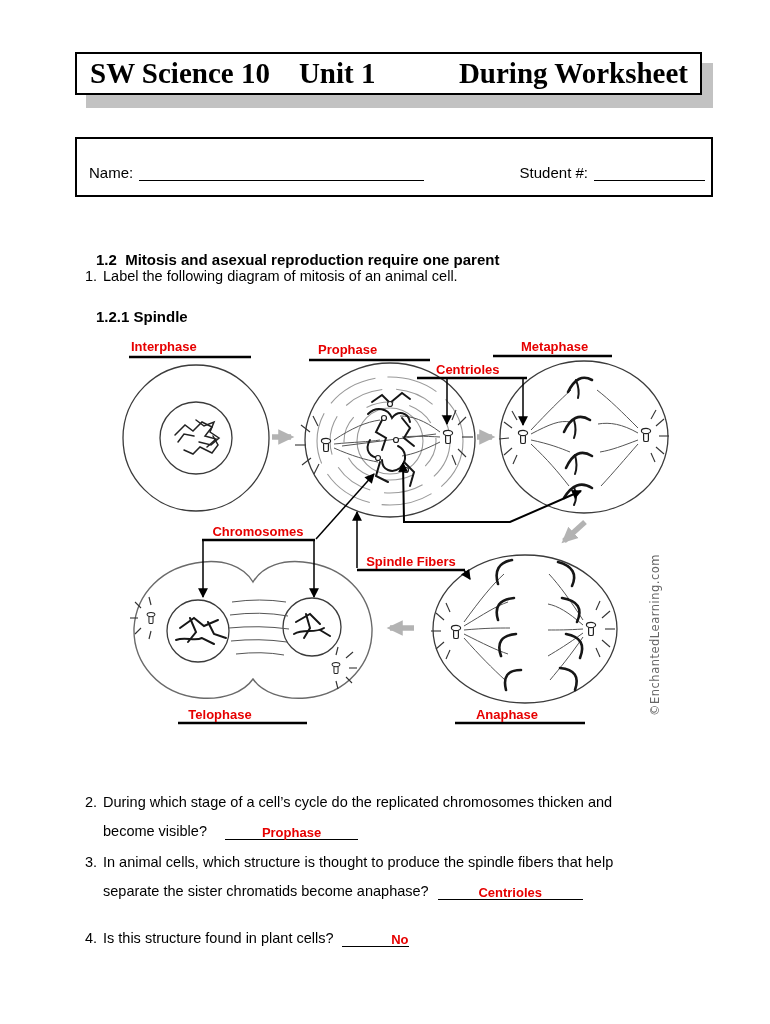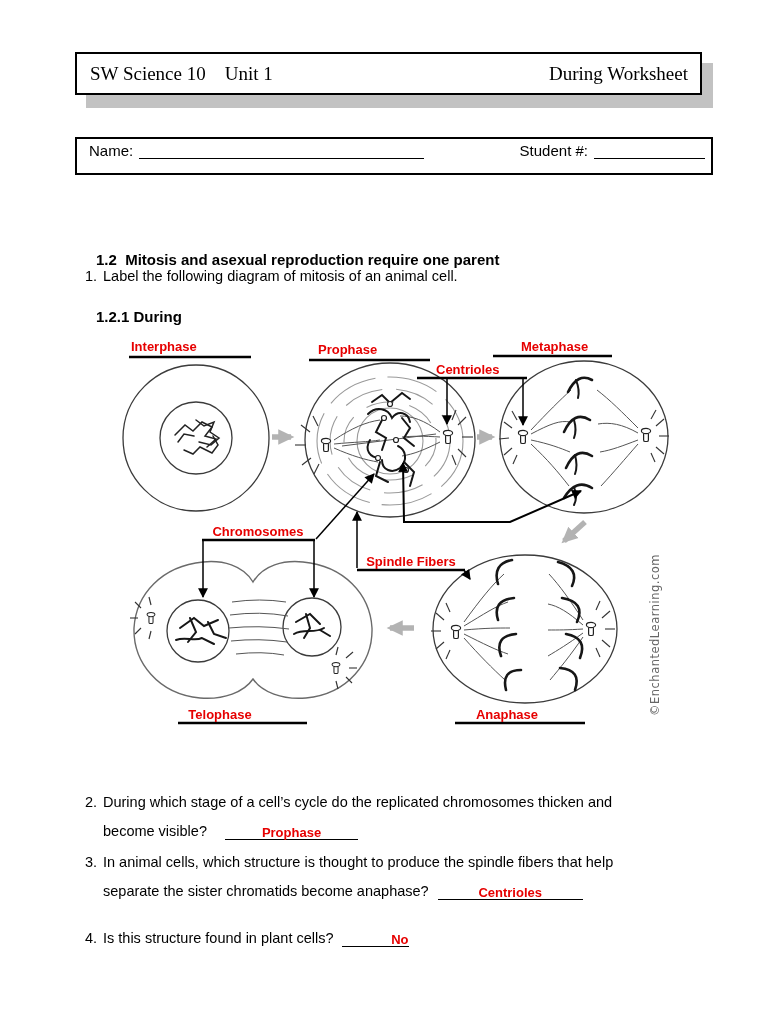--- a/index.html
+++ b/index.html
@@ -4,24 +4,24 @@
 <style>
   html,body{margin:0;padding:0;background:#fff;}
   .sheet{position:relative;width:770px;height:1024px;background:#fff;overflow:hidden;
          font-family:"Liberation Sans",sans-serif;color:#000;}
 
   
   .hdr-shadow{position:absolute;left:86px;top:63px;width:627px;height:45px;background:#c2c2c2;}
   .hdr-box{position:absolute;left:75px;top:52px;width:627px;height:43px;background:#fff;
            border:2px solid #000;box-sizing:border-box;display:flex;align-items:center;
            justify-content:space-between;padding:0 12px 0 13px;}
-  .hdr-title{font-family:"Liberation Serif",serif;font-weight:normal;font-size:19px;white-space:pre;}
+  .hdr-title{font-family:"Liberation Serif",serif;font-weight:bold;font-size:29px;white-space:pre;}
 
   
-  .name-box{position:absolute;left:75px;top:137px;width:638px;height:38px;background:#fff;
+  .name-box{position:absolute;left:75px;top:137px;width:638px;height:60px;background:#fff;
             border:2px solid #000;box-sizing:border-box;display:flex;align-items:flex-end;
             padding:0 6px 14px 12px;font-size:15px;justify-content:flex-end;}
   .blankline{display:inline-block;border-bottom:1.5px solid #000;height:14px;vertical-align:baseline;}
   .nb-name{width:285px;margin-left:6px;}
   .nb-spacer{flex:1;}
   .nb-student{width:111px;margin-left:6px;}
 
   
   .sec-head{position:absolute;left:96px;top:212px;font-size:15px;font-weight:bold;line-height:19px;white-space:pre;}
   .question{position:absolute;left:85px;font-size:14.5px;line-height:29px;}
@@ -64,21 +64,21 @@
   <div class="name-box">
     <span>Name:</span>
     <span class="blankline nb-name"></span>
     <span class="nb-spacer"></span>
     <span>Student #:</span>
     <span class="blankline nb-student"></span>
   </div>
 
   <div class="sec-head">
     <div>1.2  Mitosis and asexual reproduction require one parent</div>
-    <div>1.2.1 During</div>
+    <div>1.2.1 Spindle</div>
   </div>
 
   <div class="question" style="top:262px;">
     <div class="qline">
       <span class="qnum">1.</span><span>Label the following diagram of mitosis of an animal cell.</span>
     </div>
   </div>
 
   <svg class="diagram" viewBox="85 330 585 400">
     <defs>

